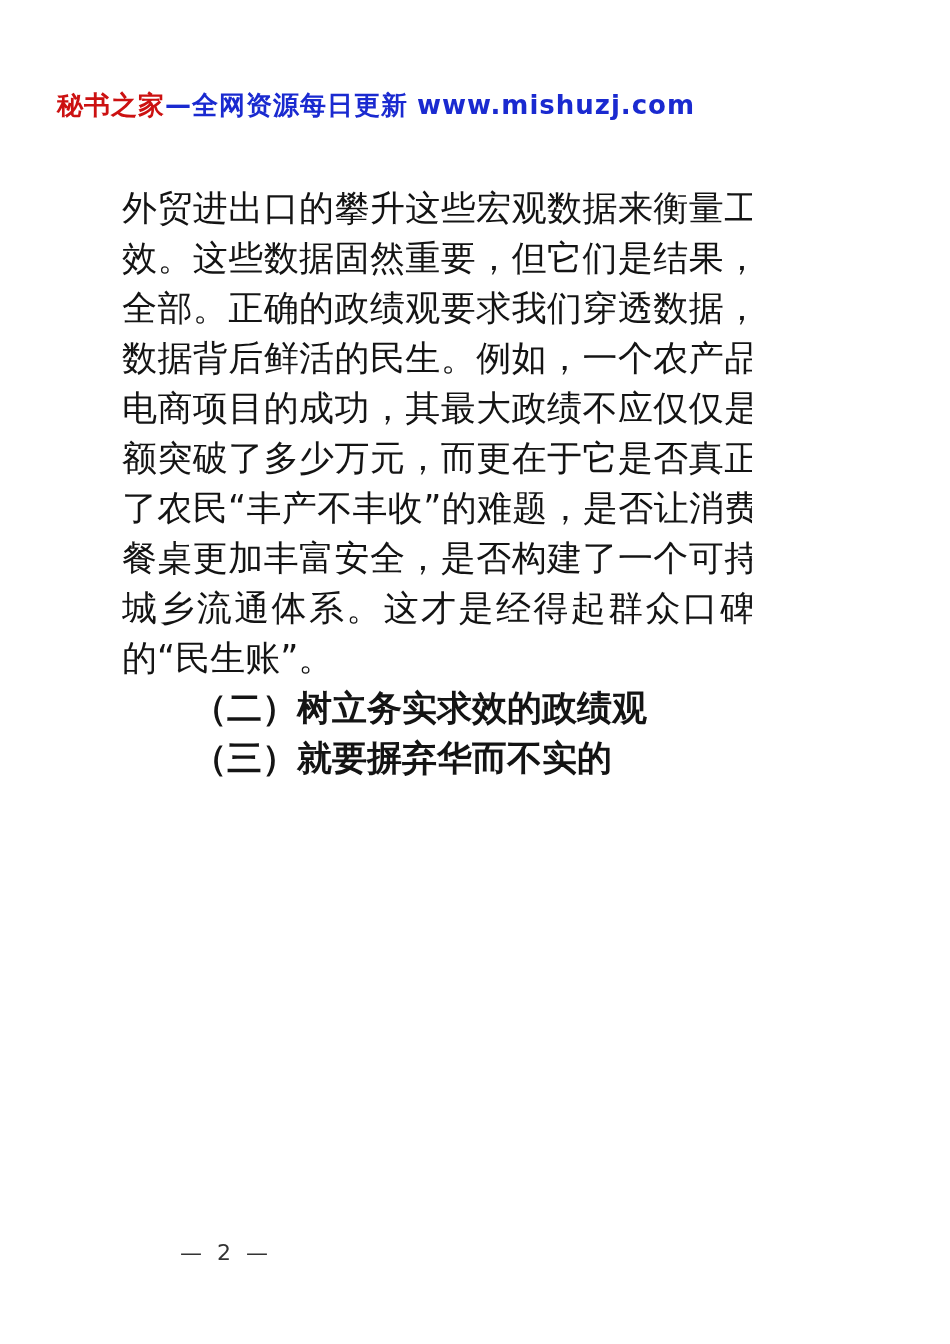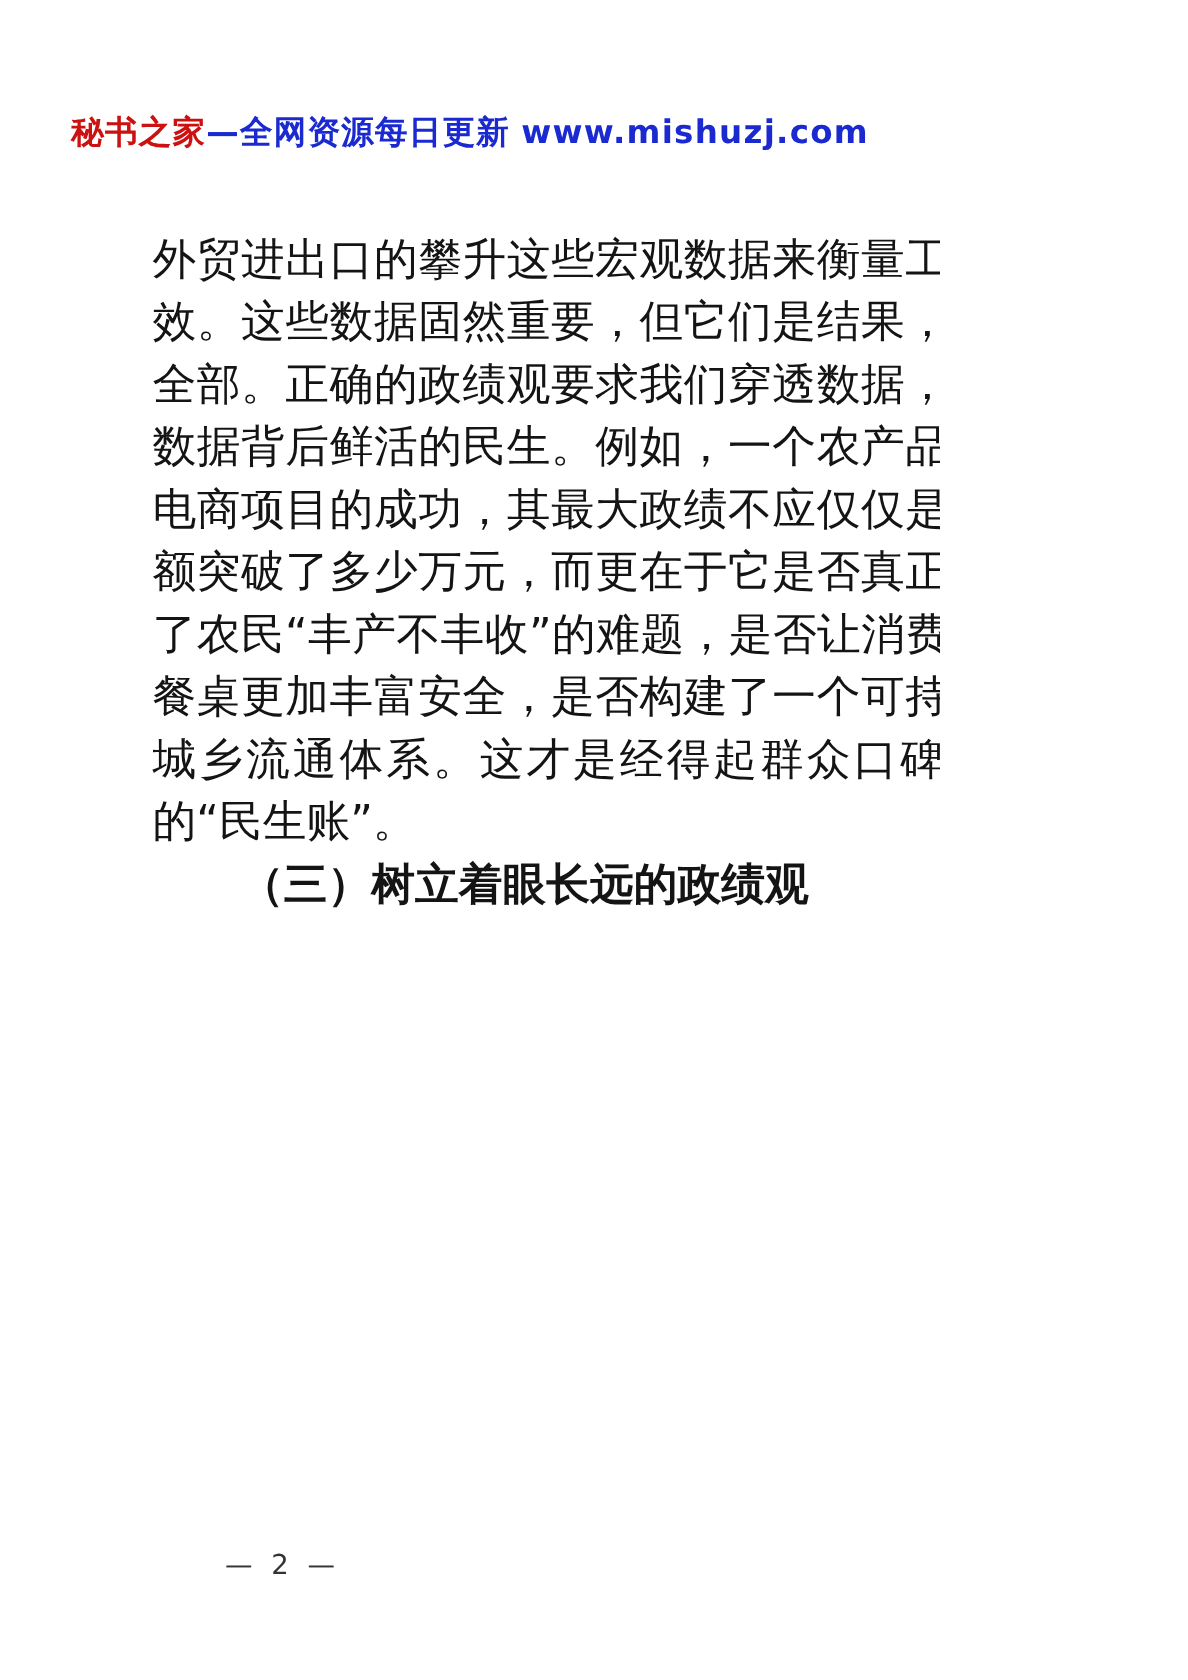--- a/index.html
+++ b/index.html
@@ -59,18 +59,19 @@
 <body>
 
 <div class="page">
 
   <div class="doc-header">
     <span class="site-name">秘书之家</span><span class="tagline">—全网资源每日更新</span><span class="site-url">www.mishuzj.com</span>
   </div>
 
   <div class="doc-body">
     <p class="para continuation">外贸进出口的攀升这些宏观数据来衡量工作成效。这些数据固然重要，但它们是结果，不是全部。正确的政绩观要求我们穿透数据，看到数据背后鲜活的民生。例如，一个农产品上行电商项目的成功，其最大政绩不应仅仅是销售额突破了多少万元，而更在于它是否真正解决了农民“丰产不丰收”的难题，是否让消费者的餐桌更加丰富安全，是否构建了一个可持续的城乡流通体系。这才是经得起群众口碑检验的“民生账”。</p>
-    <p class="para heading">（三）树立着眼长远的政绩观</p>
+    <p class="para heading">（二）树立务实求效的政绩观</p>
+    <p class="para heading">（三）就要摒弃华而不实的</p>
   </div>
 
   <div class="doc-footer">— 2 —</div>
 
 </div>
 
 </body></html>

